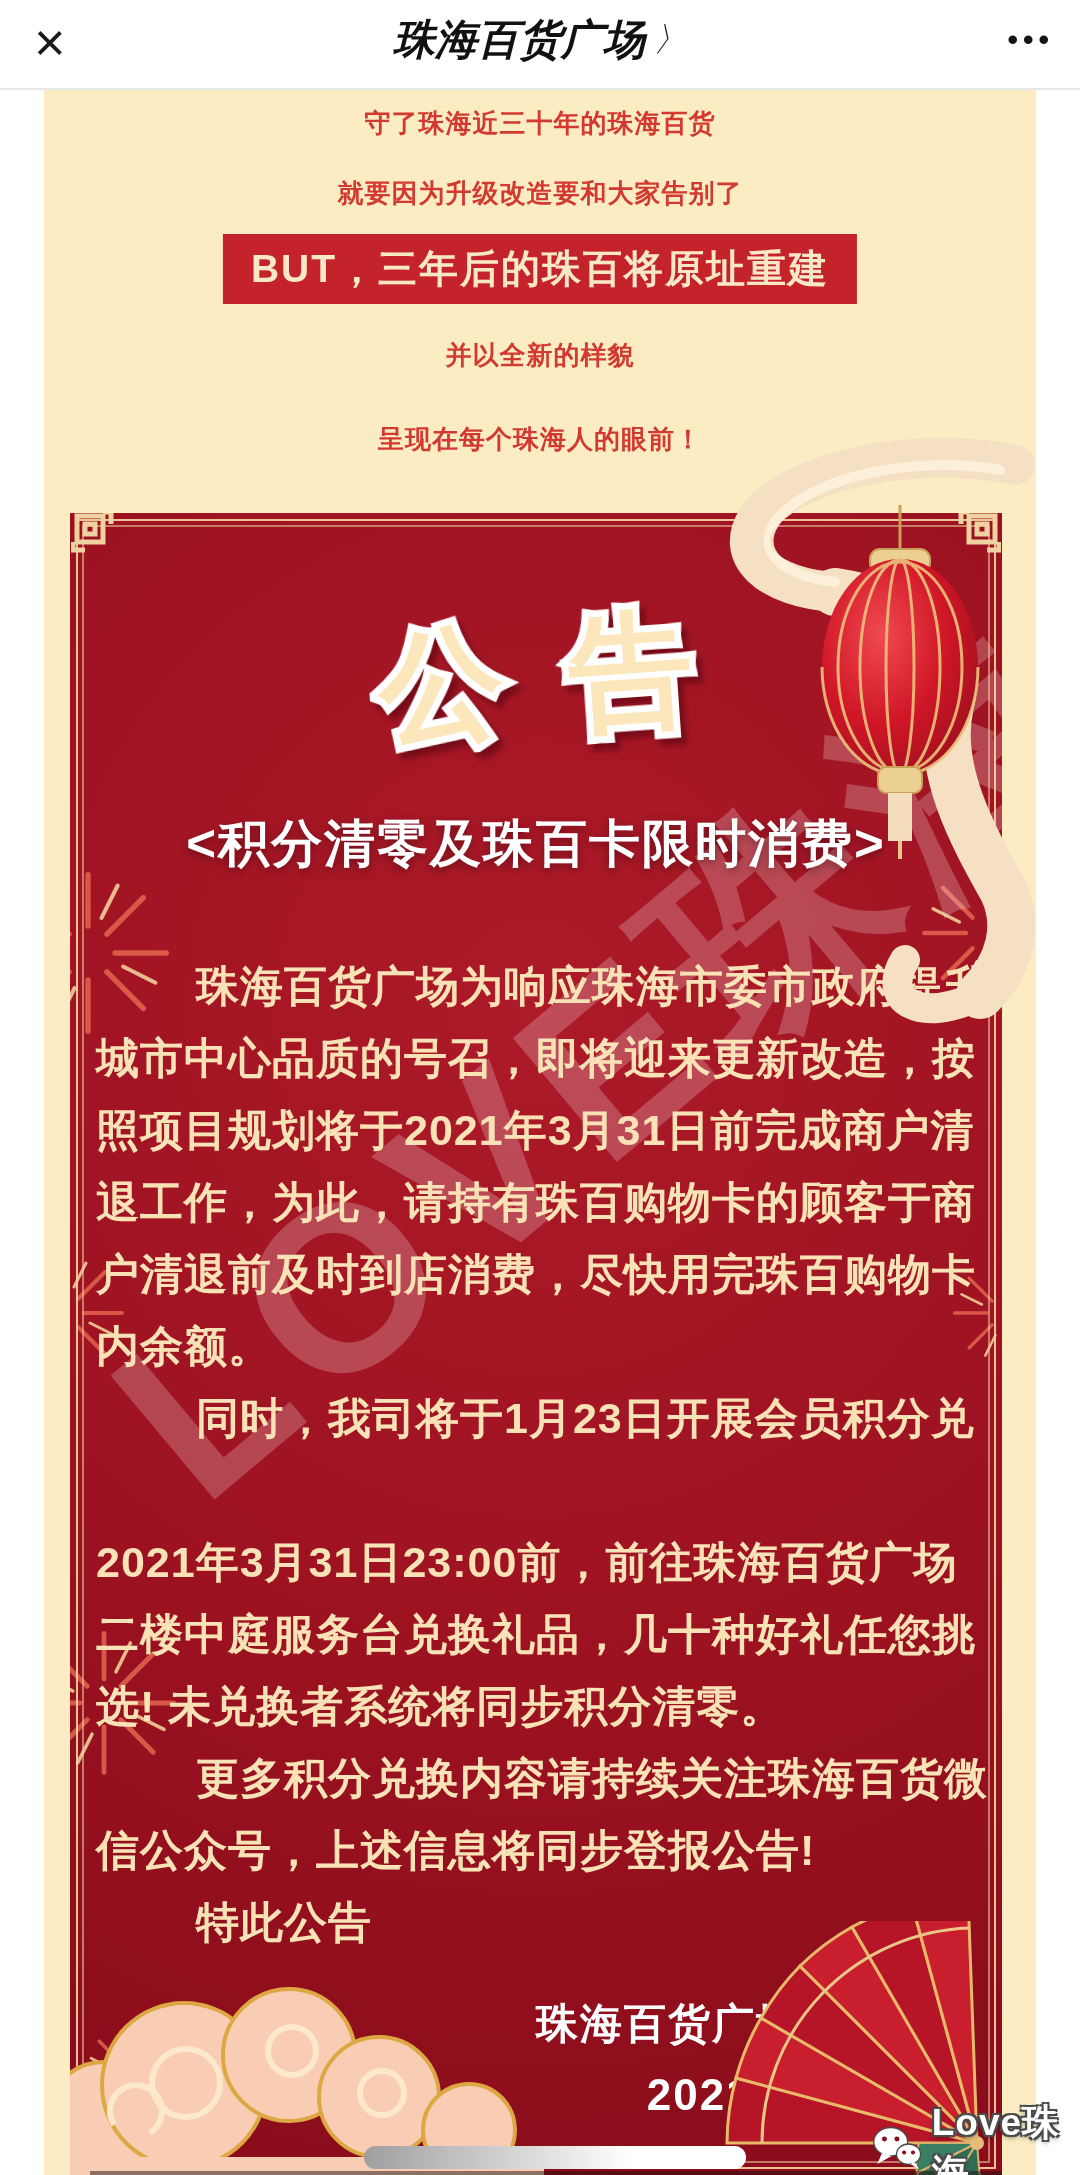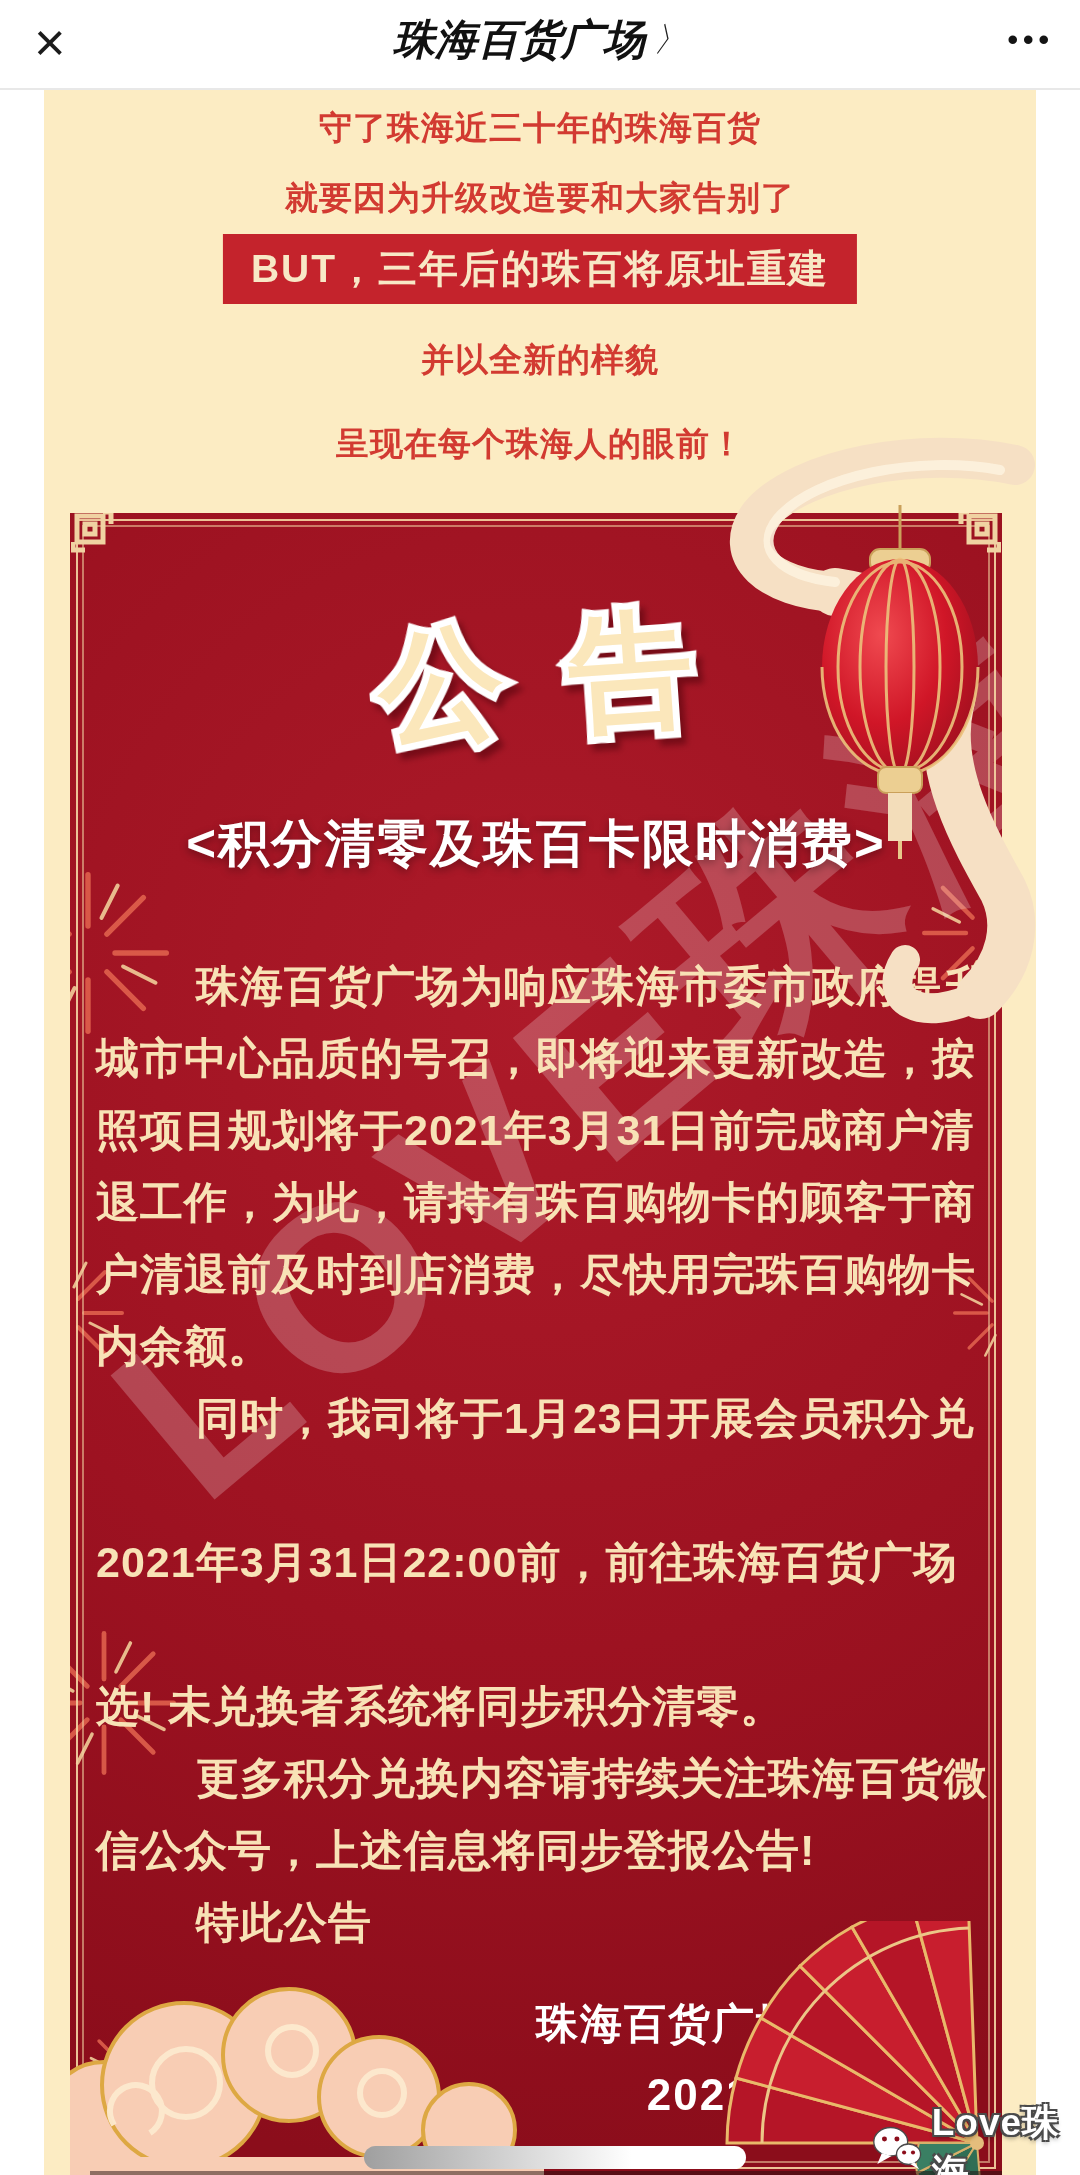--- a/index.html
+++ b/index.html
@@ -13,21 +13,21 @@
              font-size:42px;font-weight:700;color:#111;font-style:italic;}
   .nav-chevron{font-size:34px;font-weight:400;margin-left:8px;color:#222;}
   .nav-more{position:absolute;right:26px;top:0;height:80px;display:flex;align-items:center;
             font-size:30px;letter-spacing:5px;color:#141414;font-weight:700;cursor:pointer;}
   .nav-divider{position:absolute;top:88px;left:0;right:0;height:2px;background:#e8e8e8;}
 
   
   .yellow{position:absolute;left:44px;top:90px;width:992px;height:2085px;background:#fcecc3;}
 
   .intro-line{position:absolute;left:0;width:100%;text-align:center;
-              font-size:33px;font-weight:700;color:#d23a31;letter-spacing:1px;}
+              font-size:26px;font-weight:700;color:#d23a31;letter-spacing:1px;}
   .il1{top:16px;} .il2{top:86px;} .il4{top:216px;margin-top:32px;} .il5{top:284px;margin-top:48px;}
   .intro-highlight{position:absolute;top:144px;left:50%;transform:translateX(-50%);
               background:#c4232c;color:#f8e8c6;font-size:39px;font-weight:700;
               padding:8px 28px;letter-spacing:2px;white-space:nowrap;}
 
   
   .poster{position:absolute;left:26px;top:423px;width:932px;height:1662px;overflow:hidden;z-index:1;
           background:radial-gradient(ellipse 120% 70% at 50% 30%, #ad1a29 0%, #9d1221 55%, #8b0d1b 100%);}
   .frame-outer{position:absolute;inset:6px;border:2px solid rgba(243,211,162,.92);pointer-events:none;}
   .frame-inner{position:absolute;inset:12px;border:2px solid rgba(243,211,162,.55);pointer-events:none;}
@@ -159,21 +159,22 @@
 
       <div class="poster-subtitle">&lt;积分清零及珠百卡限时消费&gt;</div>
 
       <div class="bline indent" style="top:445px">珠海百货广场为响应珠海市委市政府提升</div>
       <div class="bline" style="top:517px">城市中心品质的号召，即将迎来更新改造，按</div>
       <div class="bline" style="top:589px">照项目规划将于2021年3月31日前完成商户清</div>
       <div class="bline" style="top:661px">退工作，为此，请持有珠百购物卡的顾客于商</div>
       <div class="bline" style="top:733px">户清退前及时到店消费，尽快用完珠百购物卡</div>
       <div class="bline" style="top:805px">内余额。</div>
       <div class="bline indent" style="top:877px">同时，我司将于1月23日开展会员积分兑</div>
-      <div class="bline" style="top:1021px">2021年3月31日22:00前，前往珠海百货广场</div>
+      <div class="bline" style="top:1021px">2021年3月31日23:00前，前往珠海百货广场</div>
+      <div class="bline" style="top:1093px">二楼中庭服务台兑换礼品，几十种好礼任您挑</div>
       <div class="bline" style="top:1165px">选! 未兑换者系统将同步积分清零。</div>
       <div class="bline indent" style="top:1237px">更多积分兑换内容请持续关注珠海百货微</div>
       <div class="bline" style="top:1309px">信公众号，上述信息将同步登报公告!</div>
       <div class="bline indent" style="top:1381px">特此公告</div>
 
       <div class="signature">珠海百货广场有限公司</div>
       <div class="pdate">2021年1月23日</div>
 
       <svg class="cloud" width="500" height="250" viewBox="0 0 500 250">
         <g stroke="#dda843" stroke-width="4" fill="#f8cdb4">

